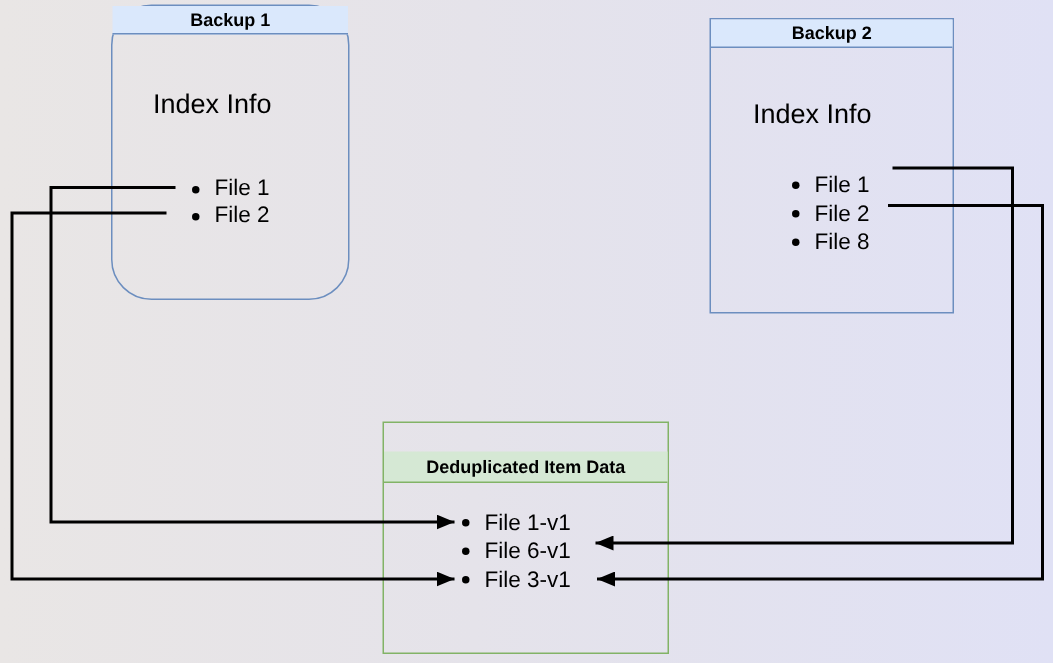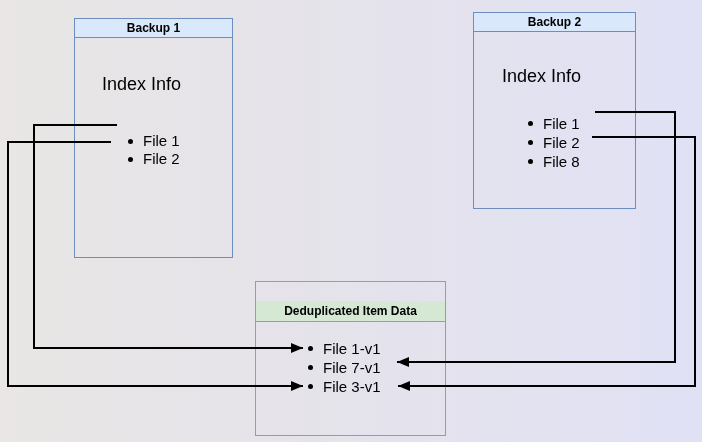--- a/index.html
+++ b/index.html
@@ -17,21 +17,21 @@
   .box.green { border-color:#82b366; }
 
   .box-title {
     display:flex; align-items:center; justify-content:center;
     font-weight:bold; font-size:12px;
     box-sizing:border-box;
   }
   .blue .box-title  { background:#dae8fc; border-bottom:1px solid #6c8ebf; height:19px; }
   .green .box-title { background:#d5e8d4; border-bottom:1px solid #82b366; height:21px;margin-top:19px; }
 
-  #backup1 { left:74px;  top:18px;   width:159px; height:240px; }
+  #backup1 { left:74px;  top:3px;   width:159px; height:197px;border-radius:27px; }
   #backup2 { left:473px; top:12px;   width:163px; height:197px; }
   #dedup   { left:255px; top:281px; width:191px; height:155px; }
 
   .body-label { position:absolute; font-size:18px; line-height:20px; }
   #backup1 .body-label { left:27px; top:55px; }
   #backup2 .body-label { left:28px; top:53px; }
 
   ul.items { position:absolute; list-style:none; margin:0; padding:0; font-size:15px; }
   ul.items li { position:relative; padding-left:15px; white-space:nowrap; }
   ul.items li::before {
@@ -71,21 +71,21 @@
       <li>File 1</li>
       <li>File 2</li>
       <li>File 8</li>
     </ul>
   </div>
 
   <div class="box green" id="dedup">
     <div class="box-title">Deduplicated Item Data</div>
     <ul class="items">
       <li>File 1-v1</li>
-      <li>File 7-v1</li>
+      <li>File 6-v1</li>
       <li>File 3-v1</li>
     </ul>
   </div>
 
   <svg class="connectors" width="702" height="442" viewBox="0 0 702 442">
     <defs>
       <marker id="arrow" viewBox="0 0 12 10" refX="12" refY="5" markerUnits="userSpaceOnUse" markerWidth="12" markerHeight="10" orient="auto">
         <path d="M0,0 L12,5 L0,10 z" fill="#000"></path>
       </marker>
     </defs>

